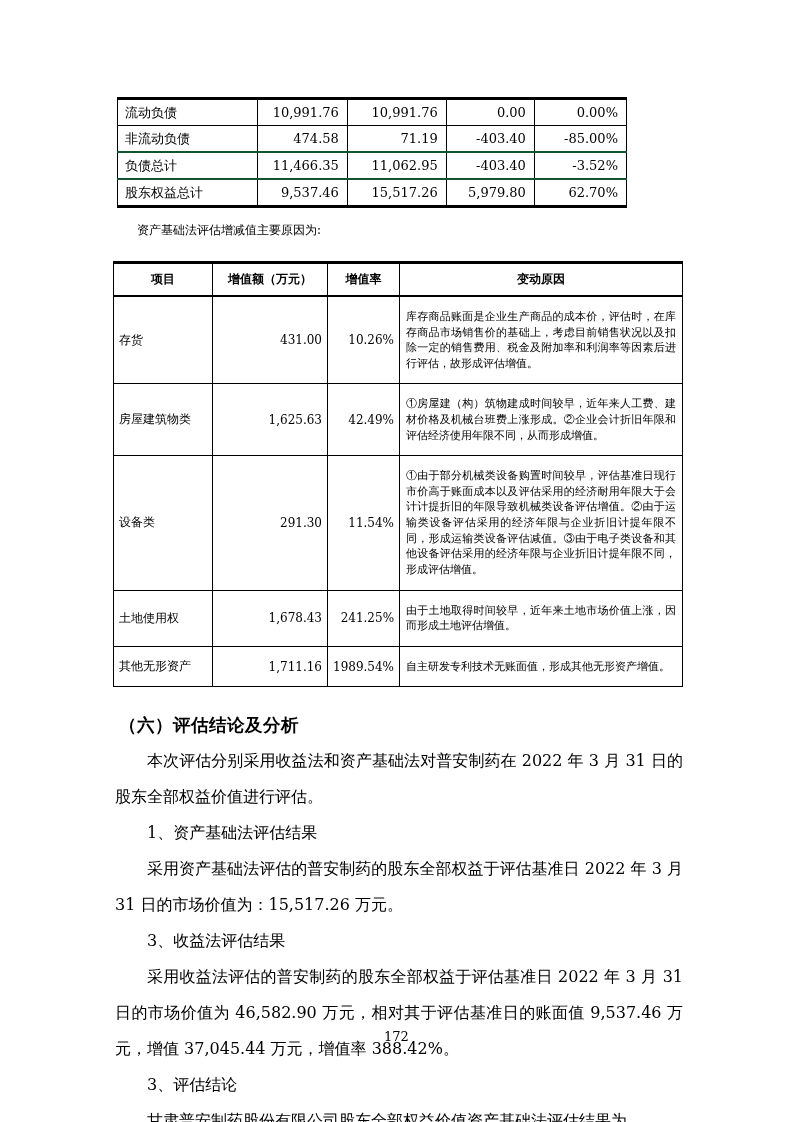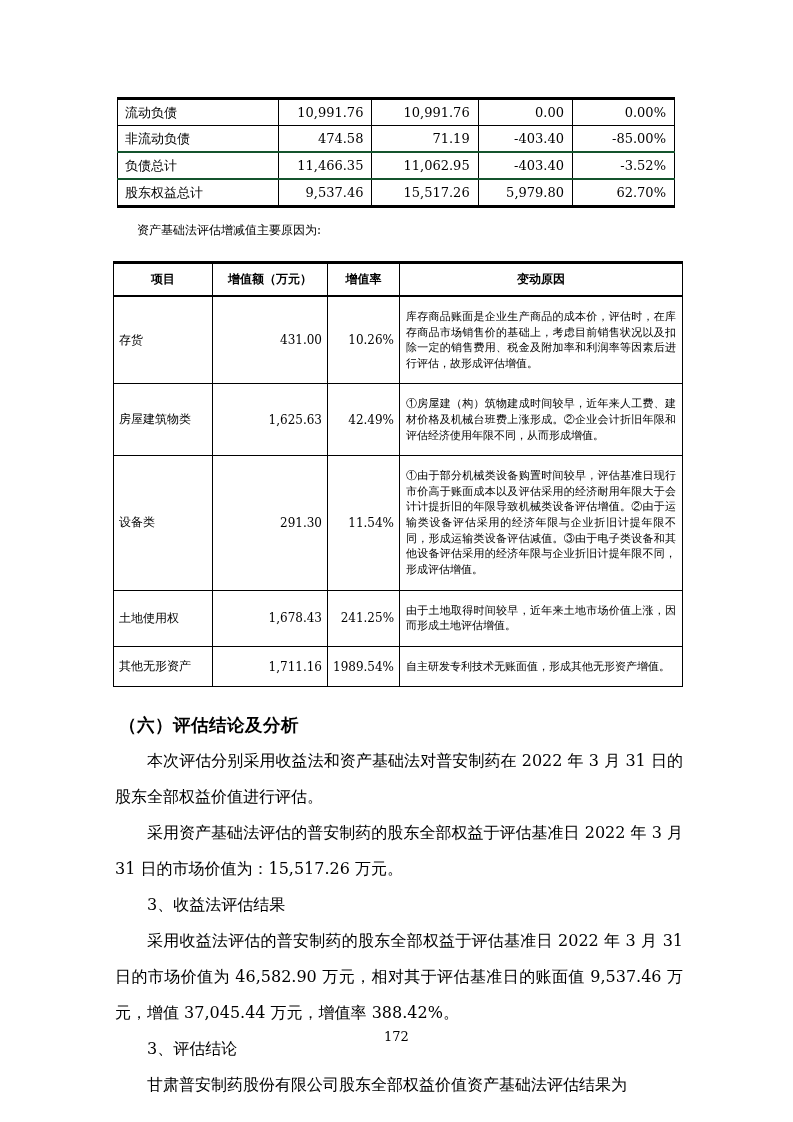--- a/index.html
+++ b/index.html
@@ -17,21 +17,21 @@
   }
   .content {
     position: absolute;
     left: 113px;
     top: 97px;
     width: 570px;
   }
 
   
   table.t1 {
-    width: 558px;
+    width: 510px;
     margin-left: 4px;
     border-collapse: collapse;
     border-top: 3px solid #000;
     border-bottom: 3px solid #000;
     font-size: 13px;
   }
   table.t1 td {
     border: 1px solid #000;
     border-top: 1px solid #000;
     height: 23px;
@@ -195,20 +195,21 @@
         <td class="amount">1,711.16</td>
         <td class="rate">1989.54%</td>
         <td class="reason">自主研发专利技术无账面值，形成其他无形资产增值。</td>
       </tr>
     </tbody>
   </table>
 
   <h2 class="section">（六）评估结论及分析</h2>
 
   <p class="body">本次评估分别采用收益法和资产基础法对普安制药在 2022 年 3 月 31 日的股东全部权益价值进行评估。</p>
+  <p class="body">1、资产基础法评估结果</p>
   <p class="body">采用资产基础法评估的普安制药的股东全部权益于评估基准日 2022 年 3 月 31 日的市场价值为：15,517.26 万元。</p>
   <p class="body">3、收益法评估结果</p>
   <p class="body">采用收益法评估的普安制药的股东全部权益于评估基准日 2022 年 3 月 31 日的市场价值为 46,582.90 万元，相对其于评估基准日的账面值 9,537.46 万元，增值 37,045.44 万元，增值率 388.42%。</p>
   <p class="body">3、评估结论</p>
   <p class="body">甘肃普安制药股份有限公司股东全部权益价值资产基础法评估结果为</p>
 
 </div>
 
 <div class="pageno">172</div>
 

